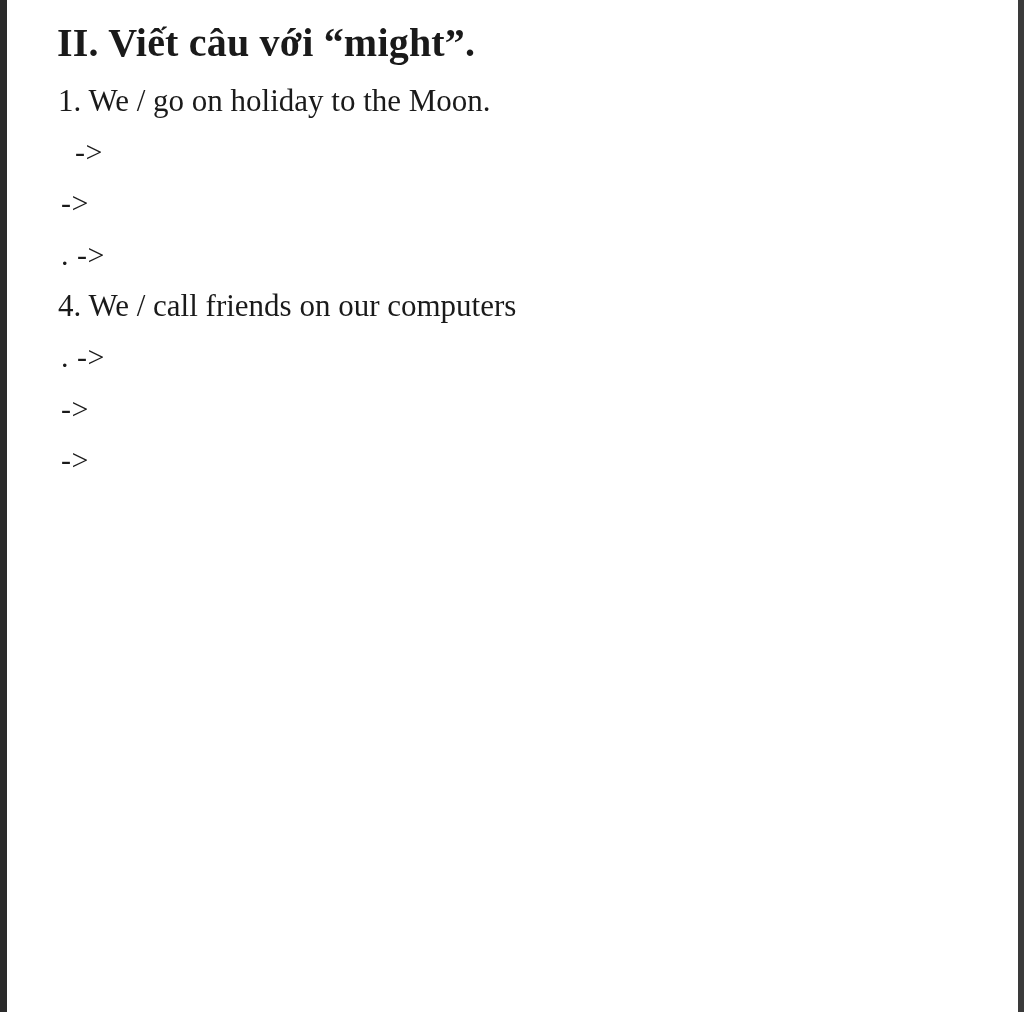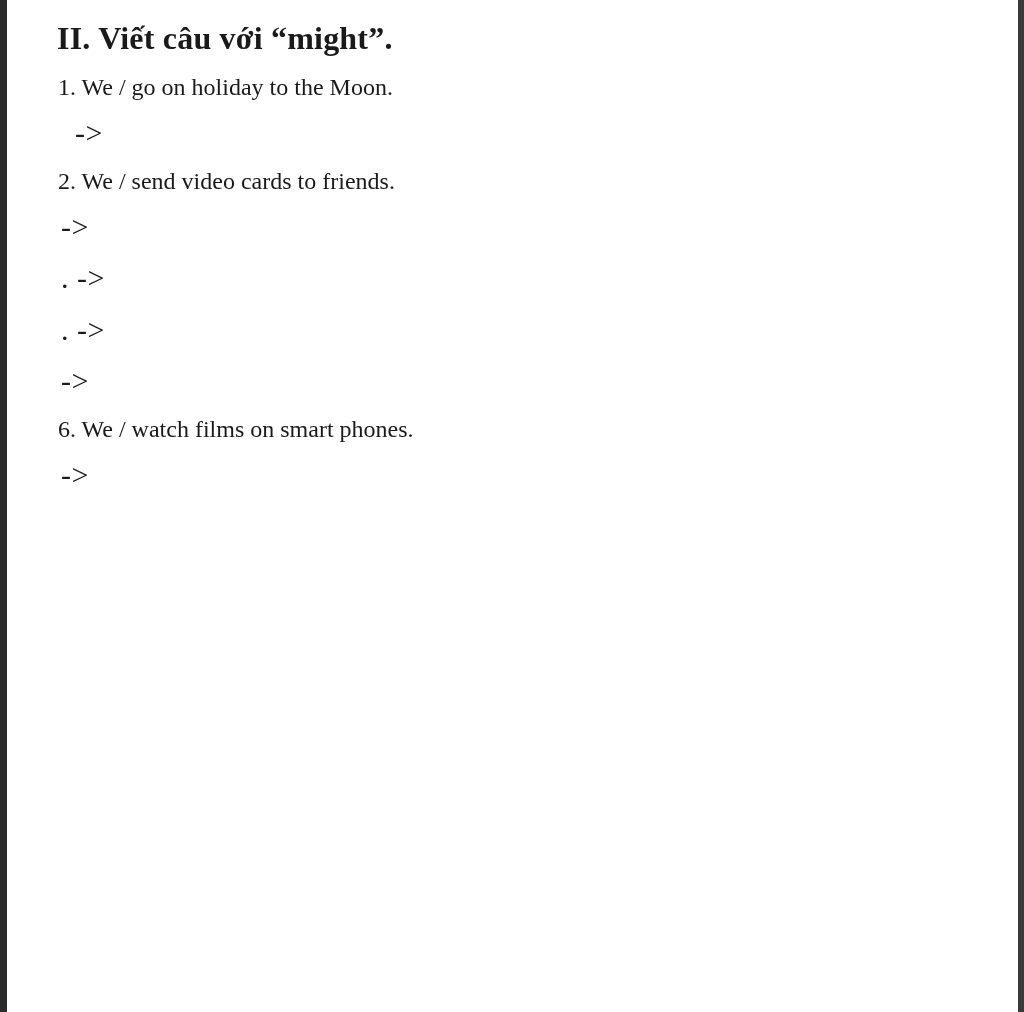--- a/index.html
+++ b/index.html
@@ -35,28 +35,28 @@
   .page {
     position: absolute;
     top: 0;
     left: 0;
     width: 1024px;
     height: 1012px;
     padding: 18px 40px 0 55px;
     box-sizing: border-box;
   }
   .heading {
-    font-size: 32px;
+    font-size: 40px;
     font-weight: bold;
     line-height: 1.25;
     margin: 0 0 14px 2px;
     letter-spacing: 0.2px;
   }
   .line {
-    font-size: 24px;
+    font-size: 31px;
     line-height: 1.25;
     margin: 0 0 3px 3px;
     white-space: pre;
   }
   .answer {
     font-size: 30px;
     line-height: 1.25;
     margin: 12px 0 14px 6px;
     white-space: pre;
     letter-spacing: 0.5px;
@@ -77,34 +77,33 @@
 <div class="page">
 
   <div class="heading">II. Viết câu với “might”.</div>
 
   <div class="block">
     <div class="line">1. We / go on holiday to the Moon.</div>
     <div class="answer indent"> -&gt;</div>
   </div>
 
   <div class="block">
-    <div class="line">2. We / send video cards to friends.</div>
     <div class="answer">-&gt;</div>
   </div>
 
   <div class="block">
     <div class="answer">. -&gt;</div>
   </div>
 
   <div class="block">
+    <div class="line">4. We / call friends on our computers</div>
     <div class="answer">. -&gt;</div>
   </div>
 
   <div class="block">
     <div class="answer">-&gt;</div>
   </div>
 
   <div class="block">
-    <div class="line">6. We / watch films on smart phones.</div>
     <div class="answer">-&gt;</div>
   </div>
 
 </div>
 
 </body></html>

